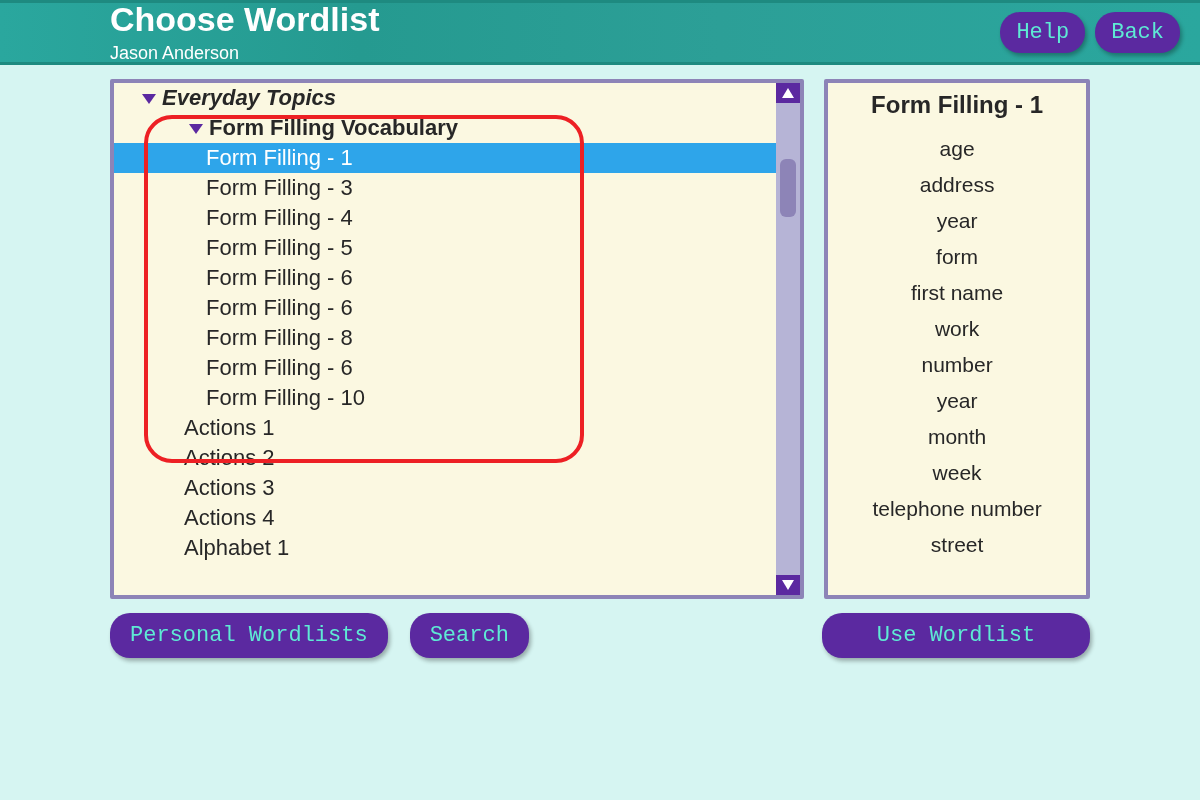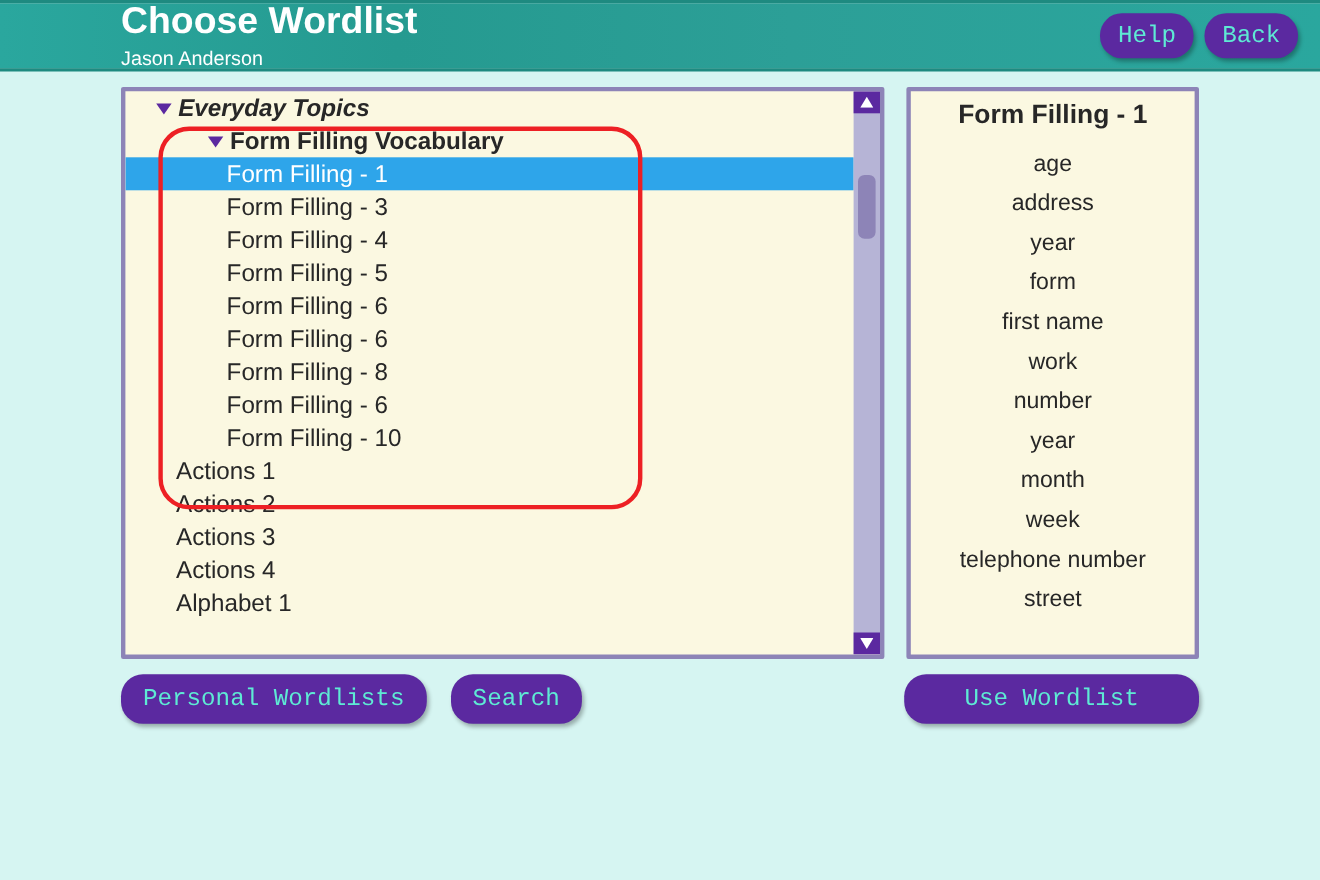--- a/index.html
+++ b/index.html
@@ -87,21 +87,21 @@
   .tree-item {
     font-size: 22px;
     color: #272727;
     padding: 2px 0 2px 0;
     cursor: pointer;
     white-space: nowrap;
   }
   .tree-item.level0 { padding-left: 28px; font-weight: bold; font-style: italic; }
   .tree-item.level1 { padding-left: 75px; font-weight: bold; }
   .tree-item.level2 { padding-left: 92px; }
-  .tree-item.level2b { padding-left: 46px; }
+  .tree-item.level2b { padding-left: 70px; }
   .tree-item.selected { background: #2ea5ea; color: #fff; }
   .tri {
     display: inline-block;
     width: 0; height: 0;
     border-left: 7px solid transparent;
     border-right: 7px solid transparent;
     border-top: 10px solid #5b29a0;
     margin-right: 6px;
     vertical-align: middle;
   }

